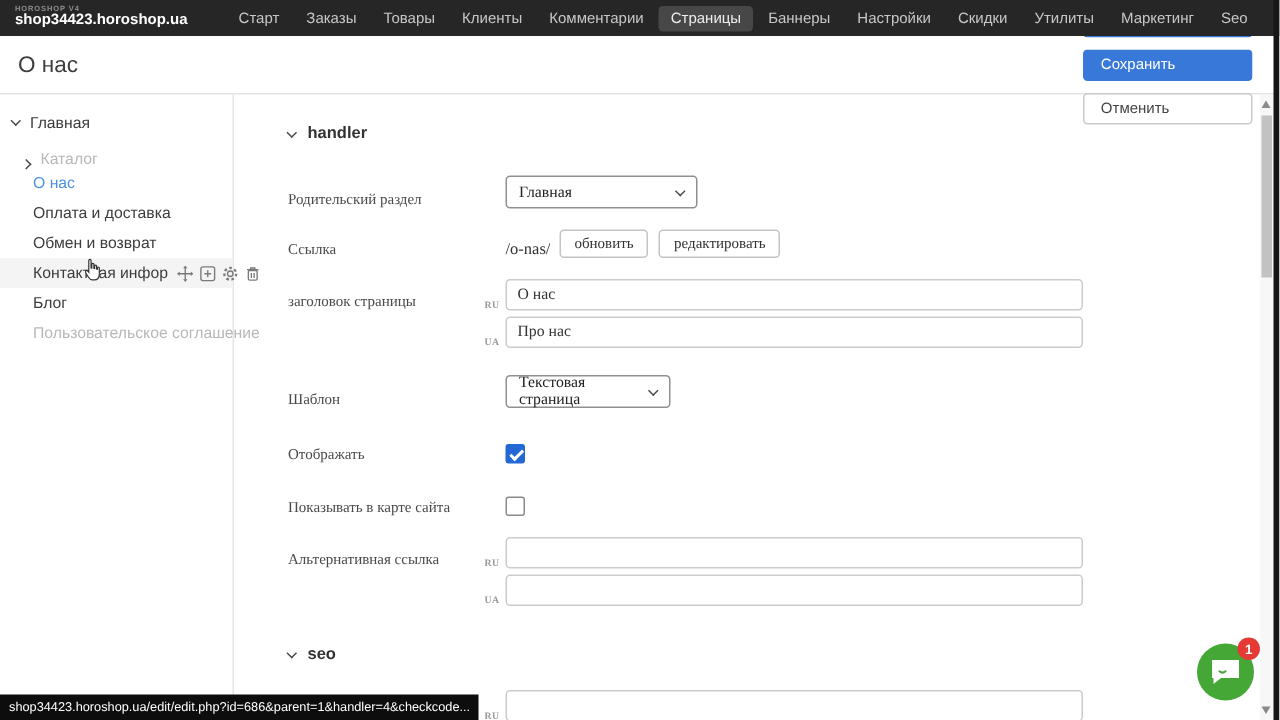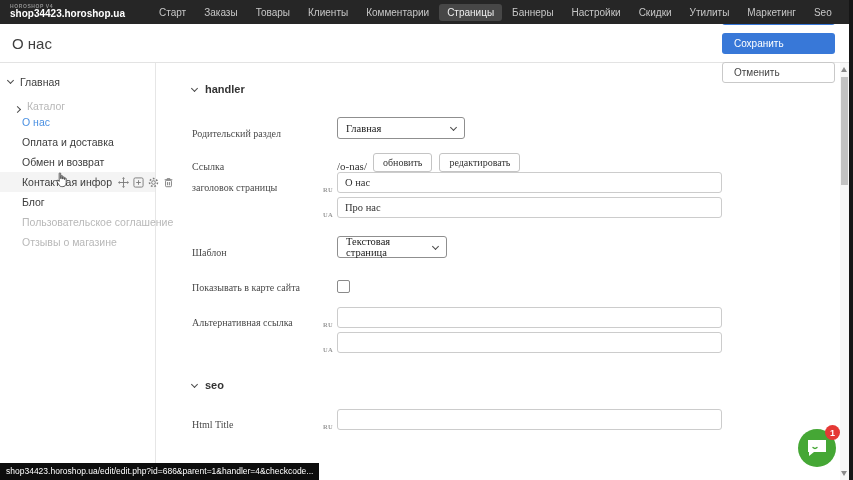--- a/index.html
+++ b/index.html
@@ -153,23 +153,20 @@
             </svg>
           </span>
         </span>
       </div>
       <div class="tree-item lvl1">
         <span>Блог</span>
       </div>
       <div class="tree-item lvl1 muted">
         <span>Пользовательское соглашение</span>
       </div>
-      <div class="tree-item lvl1 muted">
-        <span>Отзывы о магазине</span>
-      </div>
     </div>
 
   <div class="main">
 
     <div class="section-head">
       <span class="chev chev-down"></span>
       <span>handler</span>
     </div>
 
     <div class="row" style="margin-top:22px">
@@ -182,40 +179,45 @@
     </div>
 
     <div class="row" style="margin-top:14px">
       <div class="flabel">Ссылка</div>
       <div class="lang"></div>
       <span class="link-path">/o-nas/</span>
       <button class="small-btn">обновить</button>
       <button class="small-btn">редактировать</button>
     </div>
 
-    <div class="row" style="">
+    <div class="row" style="margin-top:14px">
       <div class="flabel">заголовок страницы</div>
       <div class="lang">RU</div>
       <input class="tinput" value="О нас" style="">
     </div>
     <div class="row" style="margin-top:4px">
       <div class="flabel"></div>
       <div class="lang">UA</div>
       <input class="tinput" value="Про нас" style="">
     </div>
 
     <div class="row" style="margin-top:18px">
       <div class="flabel">Шаблон</div>
       <div class="lang"></div>
       <div class="fselect" style="width:110px">
         <span>Текстовая страница</span>
         <span class="chev chev-down"></span>
       </div>
     </div>
 
+    <div class="row" style="margin-top:20px">
+      <div class="flabel">Отображать</div>
+      <div class="lang"></div>
+      <div class="cb checked"></div>
+    </div>
 
     <div class="row" style="margin-top:18px">
       <div class="flabel">Показывать в карте сайта</div>
       <div class="lang"></div>
       <div class="cb"></div>
     </div>
 
     <div class="row" style="margin-top:14px">
       <div class="flabel">Альтернативная ссылка</div>
       <div class="lang">RU</div>

